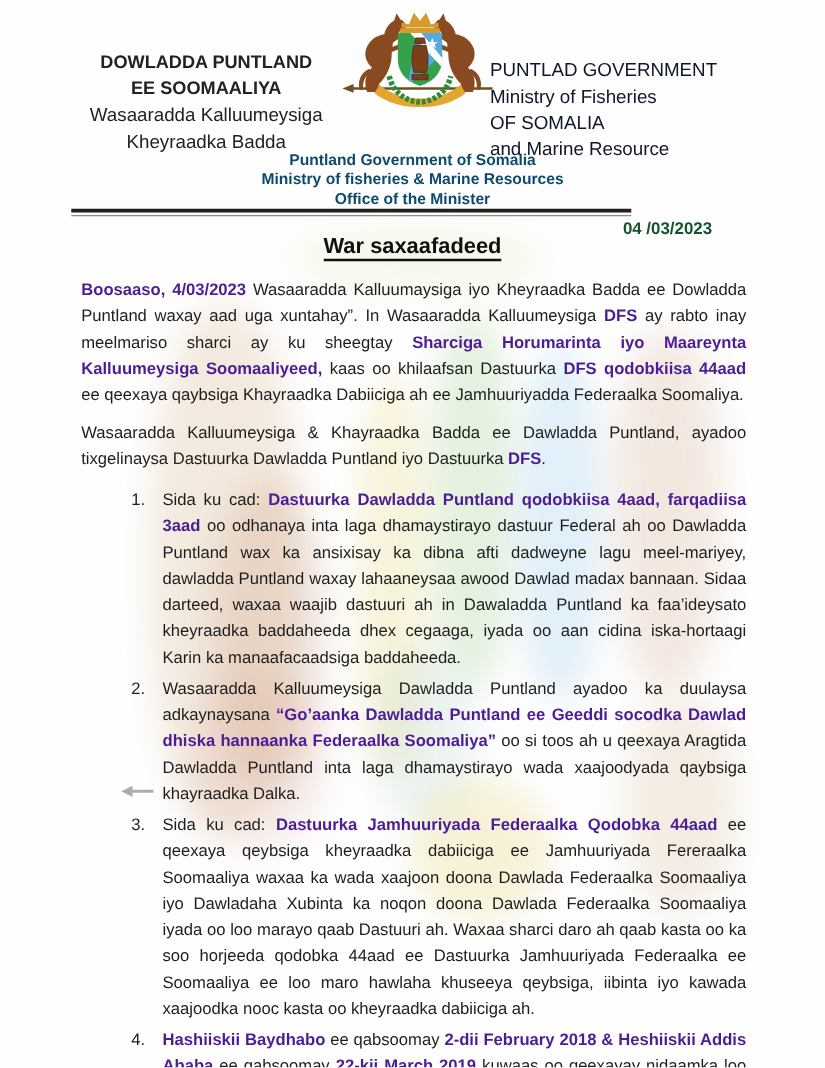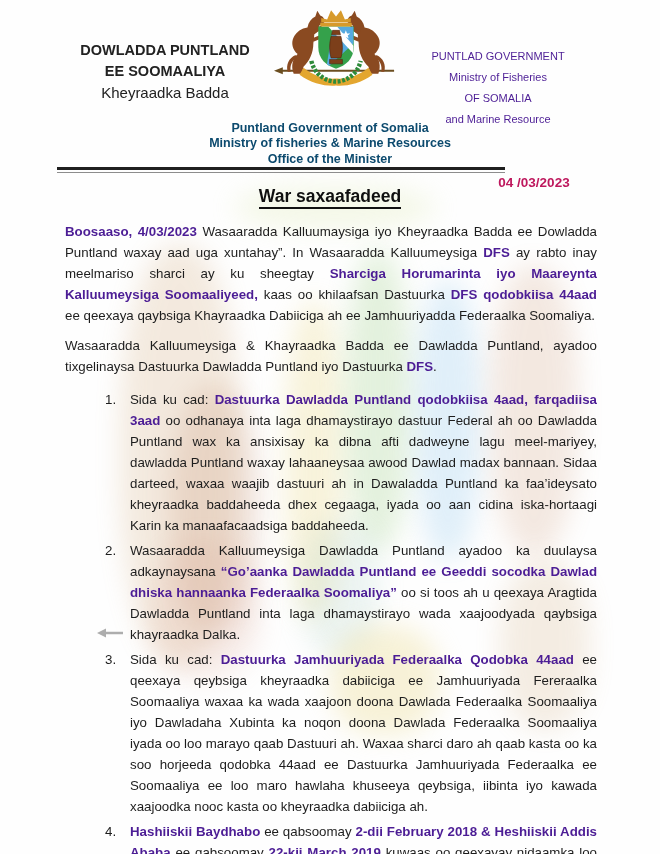--- a/index.html
+++ b/index.html
@@ -3,26 +3,26 @@
 <meta charset="utf-8">
 <style>
   html,body{margin:0;padding:0;}
   body{width:660px;height:854px;background:#ffffff;font-family:"Liberation Sans",sans-serif;}
   .page{position:relative;width:660px;height:854px;background:#fefefe;color:#1d1d1d;overflow:hidden;}
   .wm-layer{position:absolute;inset:0;z-index:0;pointer-events:none;}
   .wm{position:absolute;border-radius:45%;filter:blur(13px);}
   .content{position:absolute;inset:0;z-index:1;}
   .hdr-left{position:absolute;left:52px;top:40px;width:226px;text-align:center;font-size:15px;line-height:21px;color:#222;}
   .hdr-left .b{font-weight:bold;font-size:14.5px;}
-  .hdr-right{position:absolute;left:392px;top:46px;width:212px;text-align:center;font-size:11px;line-height:21px;color:#4c1d95;}
+  .hdr-right{position:absolute;left:392px;top:46px;width:212px;font-size:15px;line-height:21px;color:#0f172a;}
   .emblem{position:absolute;left:272px;top:5px;width:128px;height:96px;}
   .center-head{position:absolute;left:0;top:121px;width:660px;text-align:center;font-weight:bold;font-size:12.5px;line-height:15.3px;color:#0c4a6e;}
   .rule{position:absolute;left:57px;top:167px;width:448px;height:3px;background:#1f1f1f;}
   .rule2{position:absolute;left:57px;top:172px;width:448px;height:1px;background:#8d8d8d;}
-  .date{position:absolute;left:468px;top:175px;width:132px;text-align:center;font-weight:bold;font-size:13.5px;color:#be185d;}
+  .date{position:absolute;left:468px;top:175px;width:132px;text-align:center;font-weight:bold;font-size:13.5px;color:#14532d;}
   .title{position:absolute;left:0;top:186px;width:660px;text-align:center;font-size:17.5px;font-weight:bold;color:#101010;}
   .title span{border-bottom:2.5px solid #111;padding-bottom:1px;}
   .bodytext{position:absolute;left:65px;top:221px;width:532px;font-size:13.3px;line-height:21px;text-align:justify;color:#1d1d1d;}
   .bodytext p{margin:0 0 9px 0;}
   .bodytext p.p2{margin-bottom:12px;}
   .bodytext b{font-weight:bold;color:#4c1d95;}
   ol.wlist{margin:0 0 0 40px;padding:0;list-style:none;}
   ol.wlist li{position:relative;padding-left:25px;margin-bottom:4px;text-align:justify;}
   ol.wlist .li-num{position:absolute;left:0;top:0;}
   .artifact{position:absolute;left:97px;top:626px;opacity:.8;}
@@ -44,20 +44,21 @@
     <div class="wm" style="left:300px;top:520px;width:80px;height:140px;background:#9cc8be;opacity:.18;"></div>
     <div class="wm" style="left:500px;top:560px;width:90px;height:170px;background:#c9a06a;opacity:.18;"></div>
     <div class="wm" style="left:330px;top:625px;width:110px;height:110px;background:#ead98a;opacity:.33;"></div>
   </div>
 
   <div class="content">
 
     <div class="hdr-left">
       <div class="b">DOWLADDA PUNTLAND</div>
       <div class="b">EE SOOMAALIYA</div>
+      <div>Wasaaradda Kalluumeysiga</div>
       <div>Kheyraadka Badda</div>
     </div>
 
     <svg class="emblem" viewBox="0 0 130 96">
       <line x1="6" y1="66" x2="124" y2="66" stroke-width="2" stroke="#6b4e20"></line>
       <polygon points="2,66 11,62.5 11,69.5" fill="#6b4e20"></polygon>
       <g id="horseL" fill="#8a4a21">
         <path d="M22,69 C19,61 21,54 26,49 C21,45 19,38 22,32 C25,26 30,23 36,22 C37,17 40,13 44,11 L46,5 L49,10 C52,11 54,14 53,17 L48,20 C48,24 46,27 43,29 L42,38 C42,48 38,56 32,62 L30,69 Z"></path>
         <path d="M24,50 C17,53 14,60 16,67 L19,67 C18,61 20,56 25,53 Z"></path>
         <path d="M40,26 L50,20 L51.5,23.5 L42,29 Z"></path>

